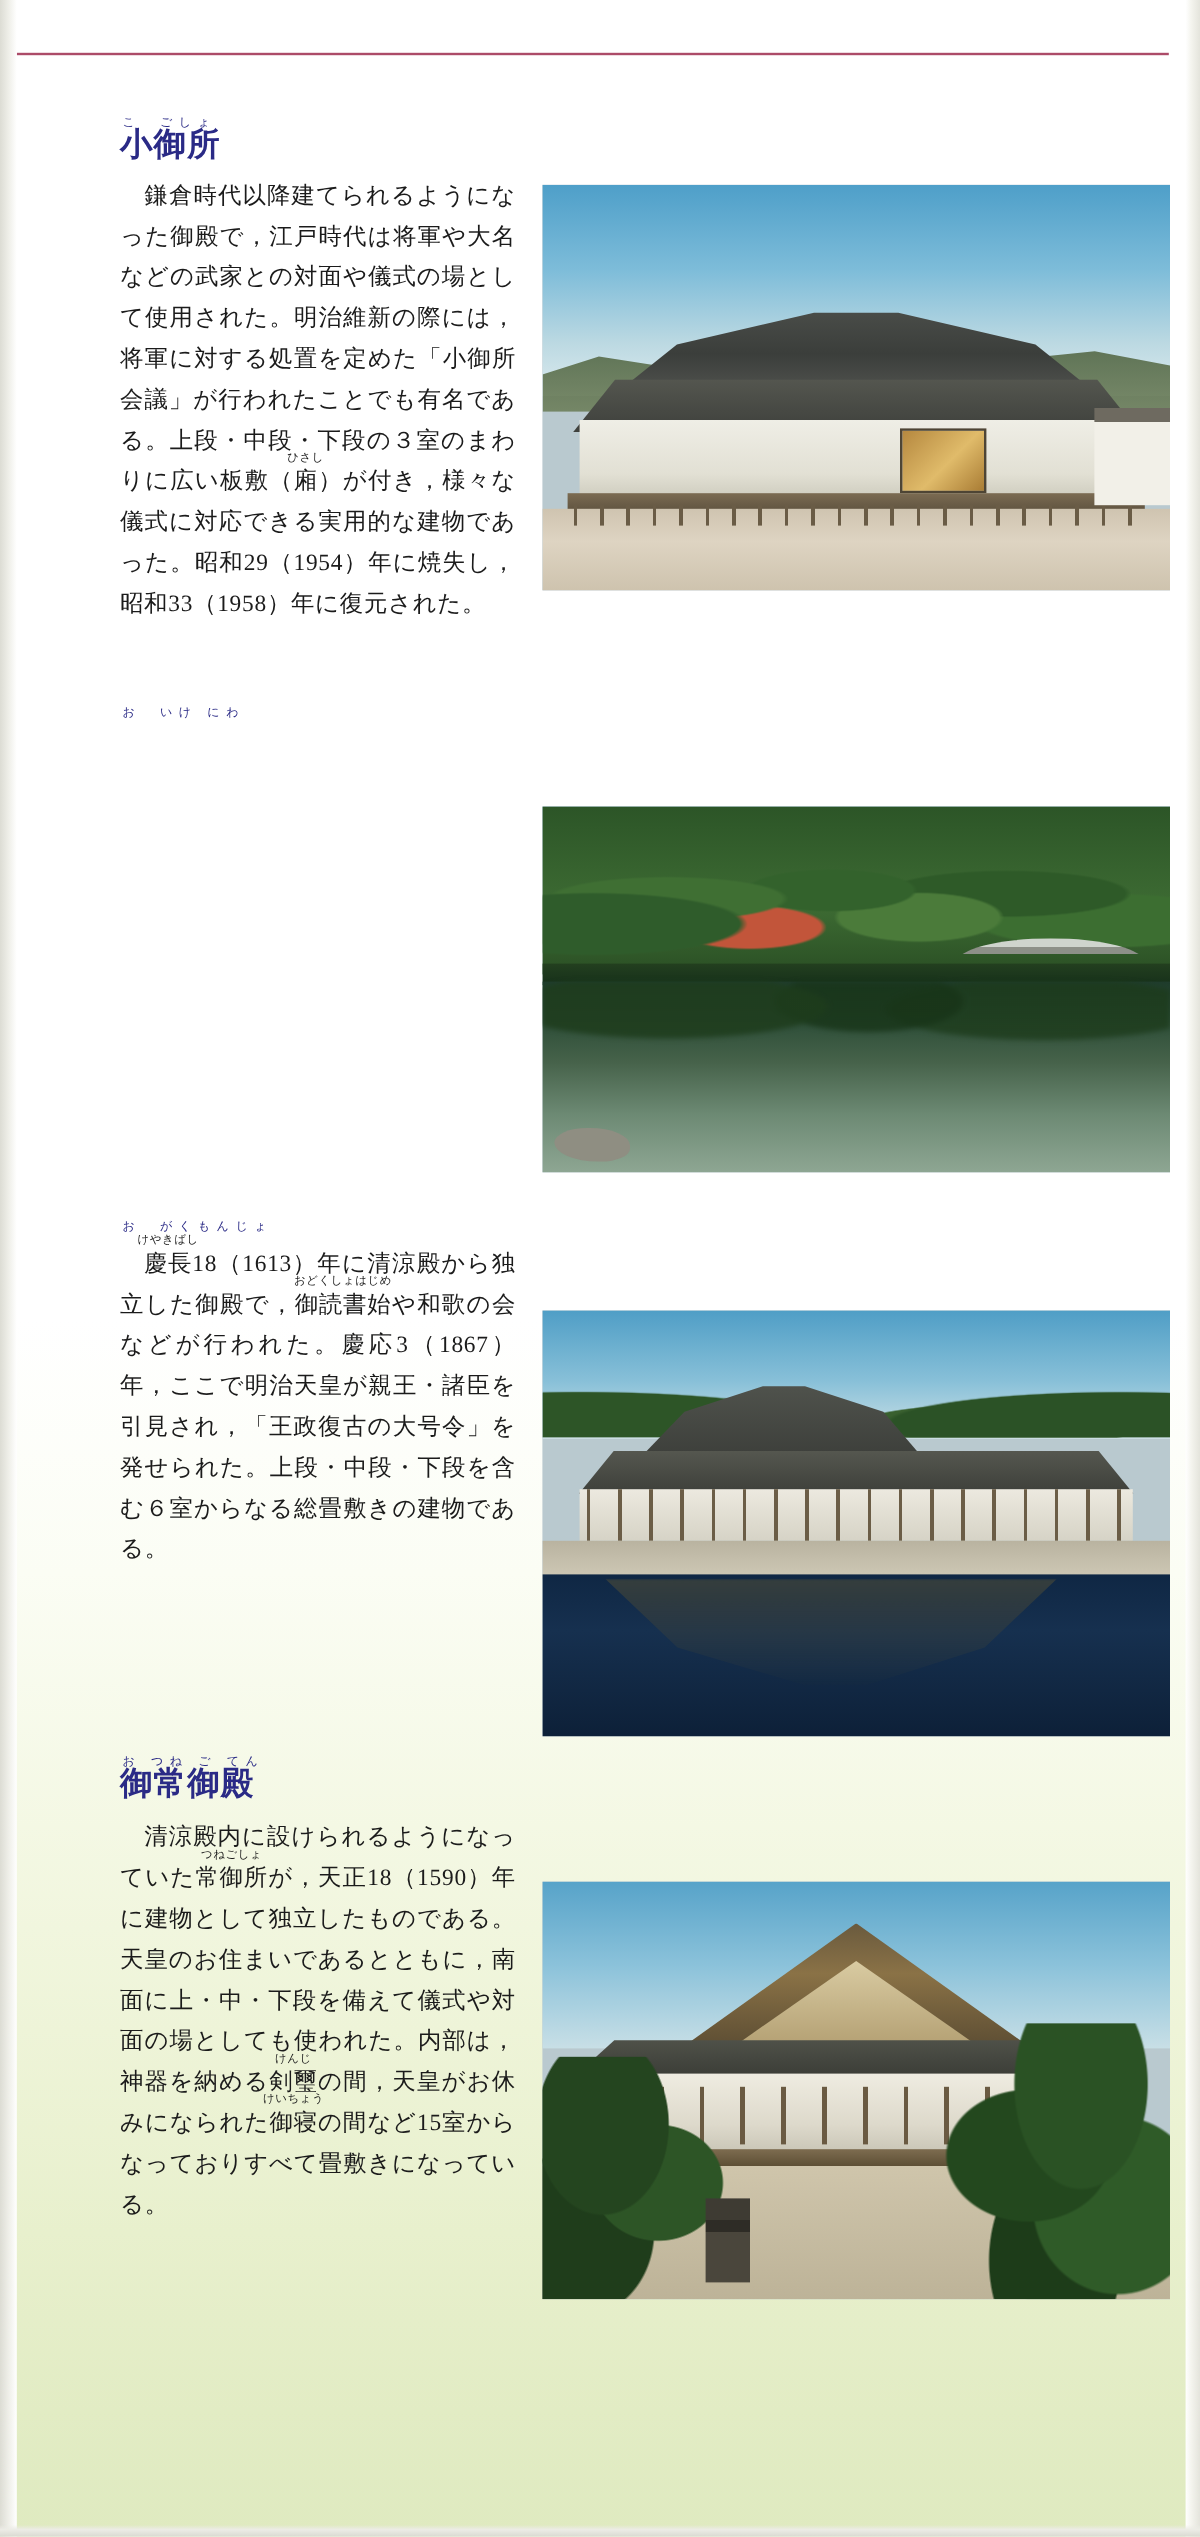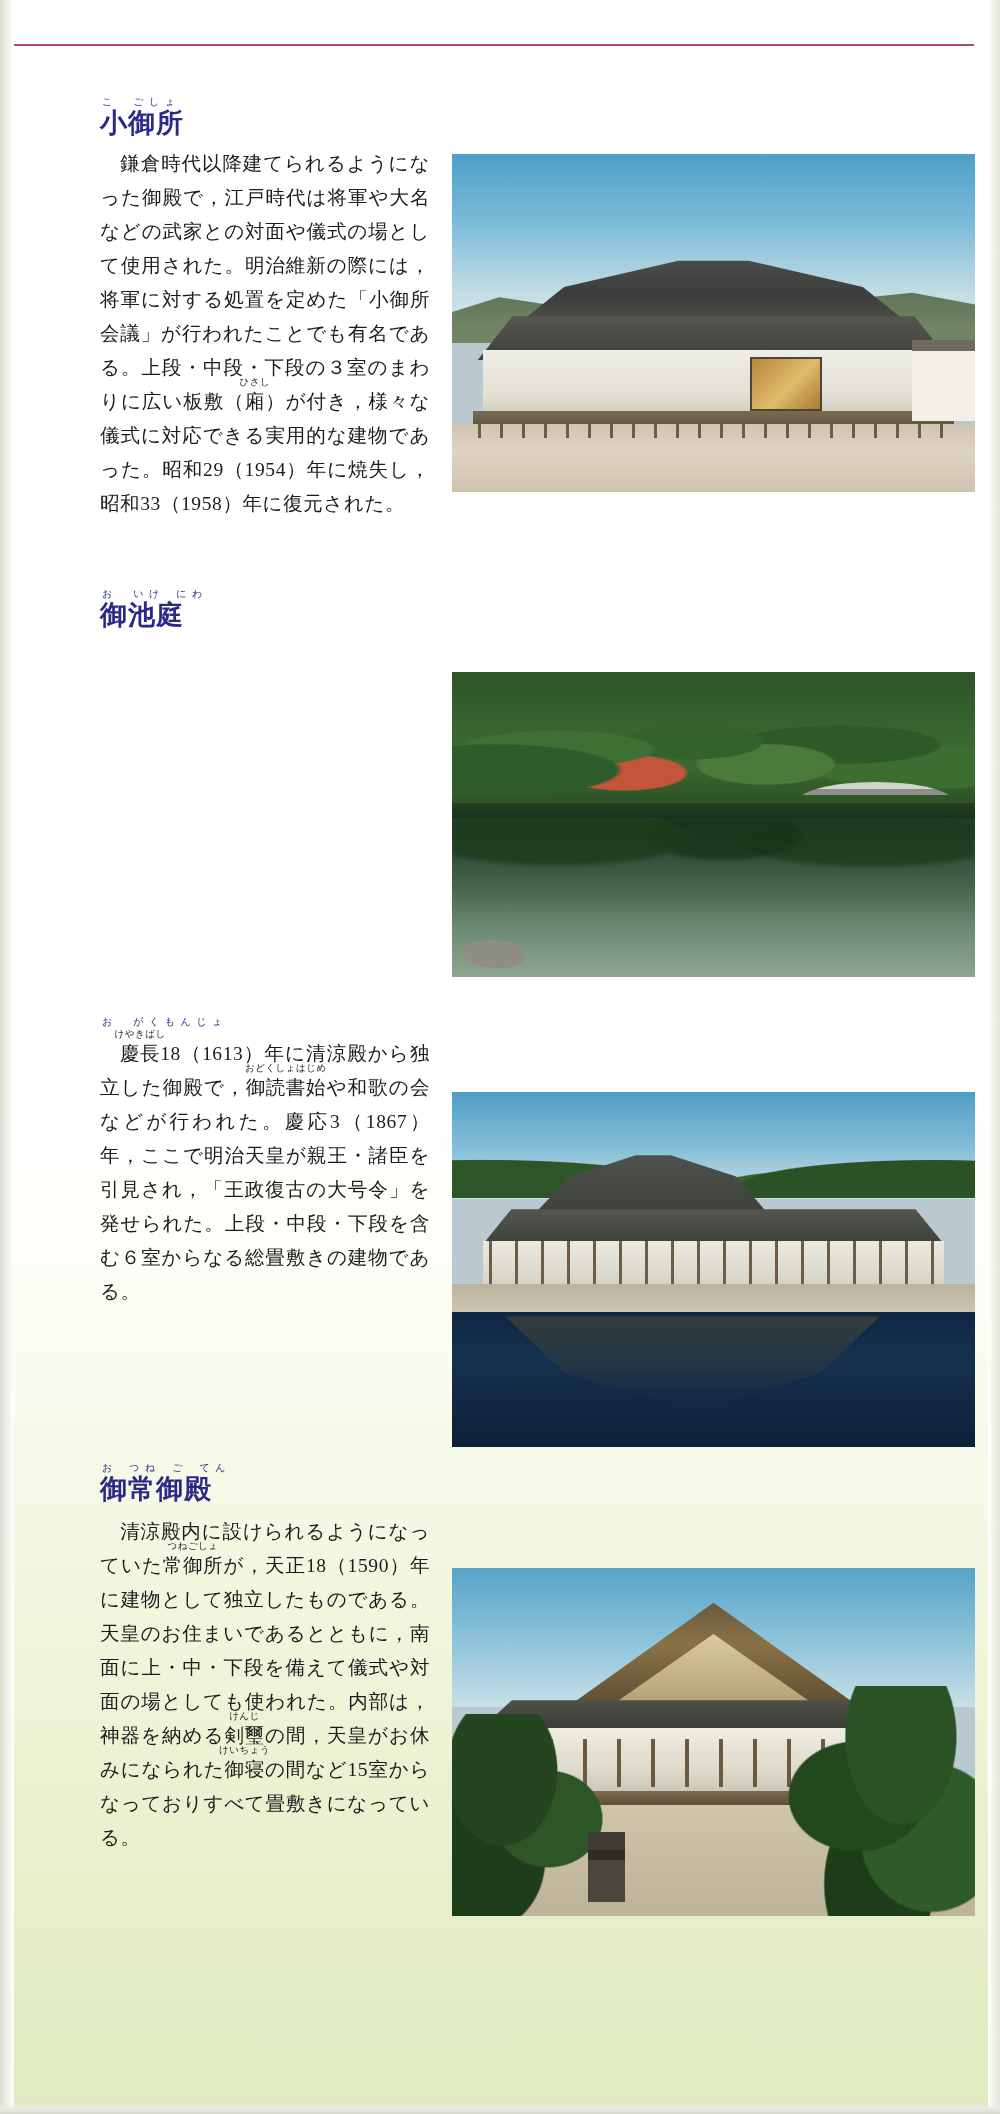--- a/index.html
+++ b/index.html
@@ -70,31 +70,31 @@
   .section {
     position: absolute;
   }
   .heading {
     color: #2a2a86;
     font-size: 27px;
     font-weight: bold;
     letter-spacing: 1px;
     line-height: 1.1;
     white-space: nowrap;
-    font-family: Liberation Sans, sans-serif;
+    font-family: Liberation Mono, monospace;
   }
   .ruby-line {
     color: #2a2a86;
     font-size: 10px;
     letter-spacing: 5.5px;
     height: 13px;
     line-height: 13px;
     white-space: nowrap;
     padding-left: 2px;
-    font-family: Liberation Mono, monospace;
+    font-family: Liberation Serif, serif;
   }
   .body-text {
     color: #1b1b1b;
     font-size: 19.5px;
     line-height: 34px;
     letter-spacing: 0.6px;
     text-align: justify;
     font-family: "Liberation Serif", "DejaVu Serif", serif;
   }
   .body-text .indent {
@@ -339,21 +339,20 @@
     <div class="wall"></div>
     <div class="door"></div>
     <div class="veranda"></div>
     <div class="ground"></div>
     <div class="pillars"></div>
     <div class="gatewall"></div>
   </div>
 
   <div class="section" style="left:100px; top:588px; width:330px;">
     <div class="ruby-line">お　いけ にわ</div>
-    <div class="heading">御池庭</div>
   </div>
 
   <div class="photo" id="photo-oikeniwa">
     <div class="sky"></div>
     <div class="trees"></div>
     <div class="bridge"></div>
     <div class="shore"></div>
     <div class="water"></div>
     <div class="reflect"></div>
     <div class="rock"></div>

